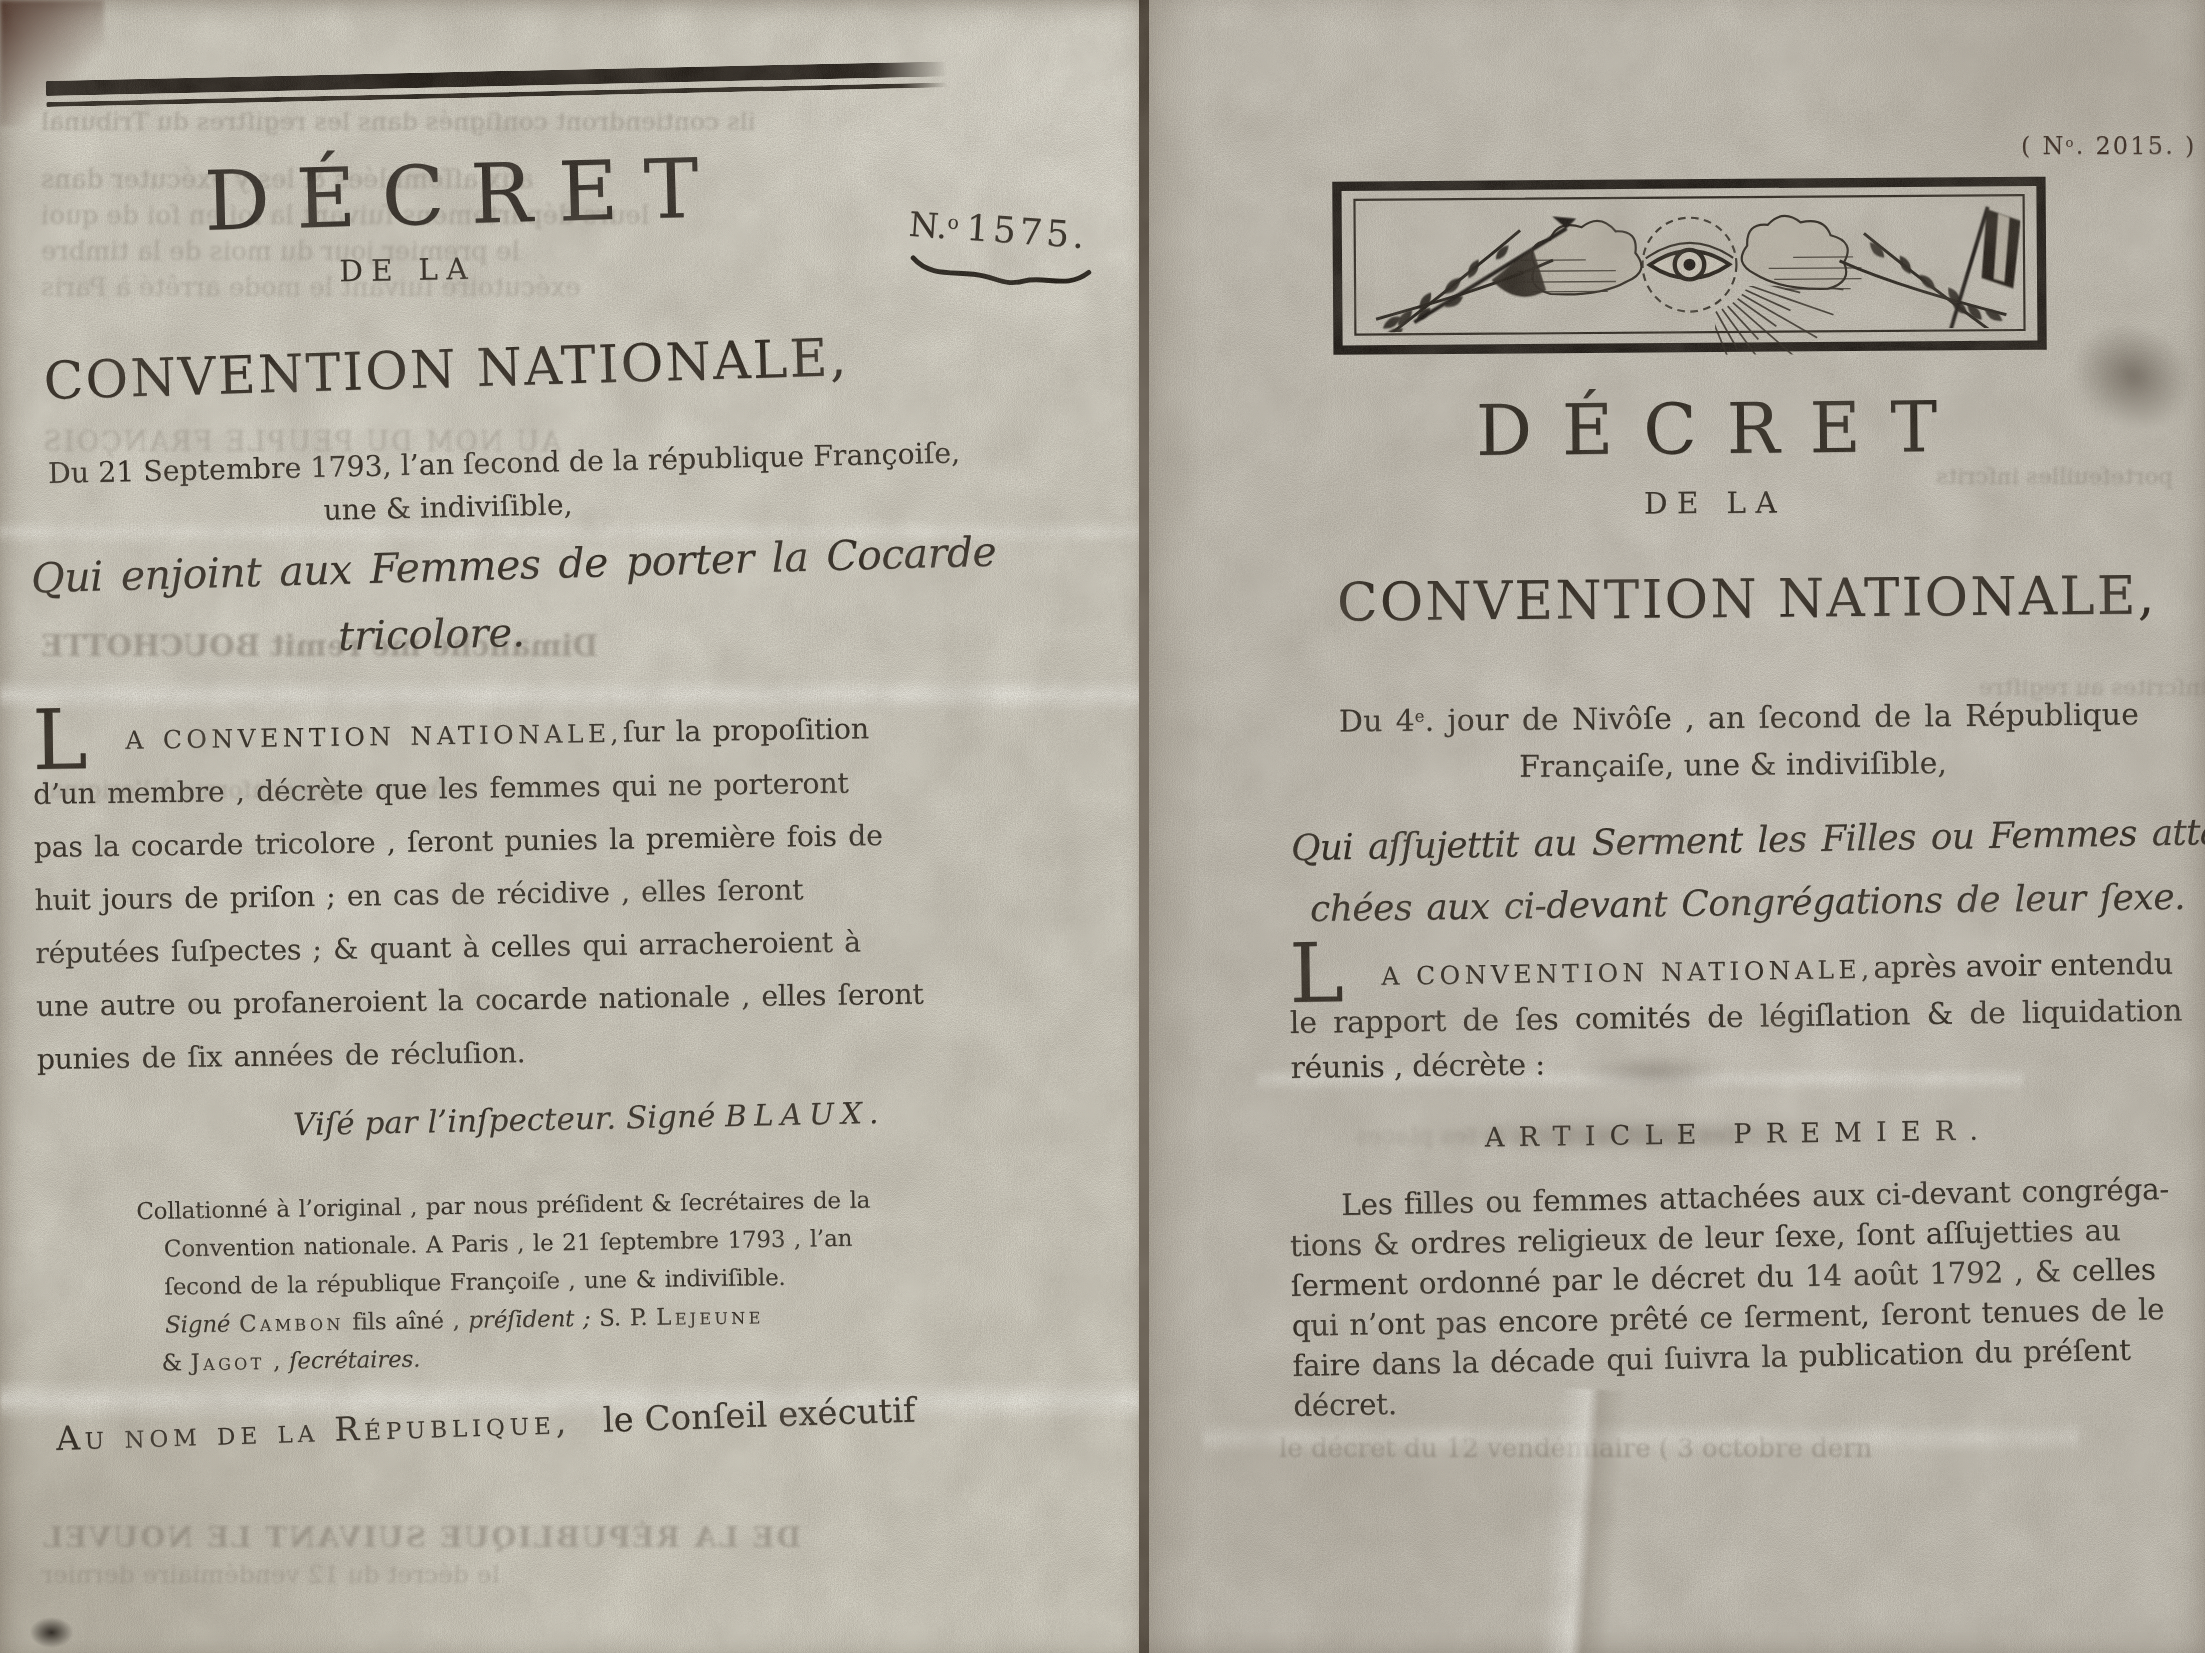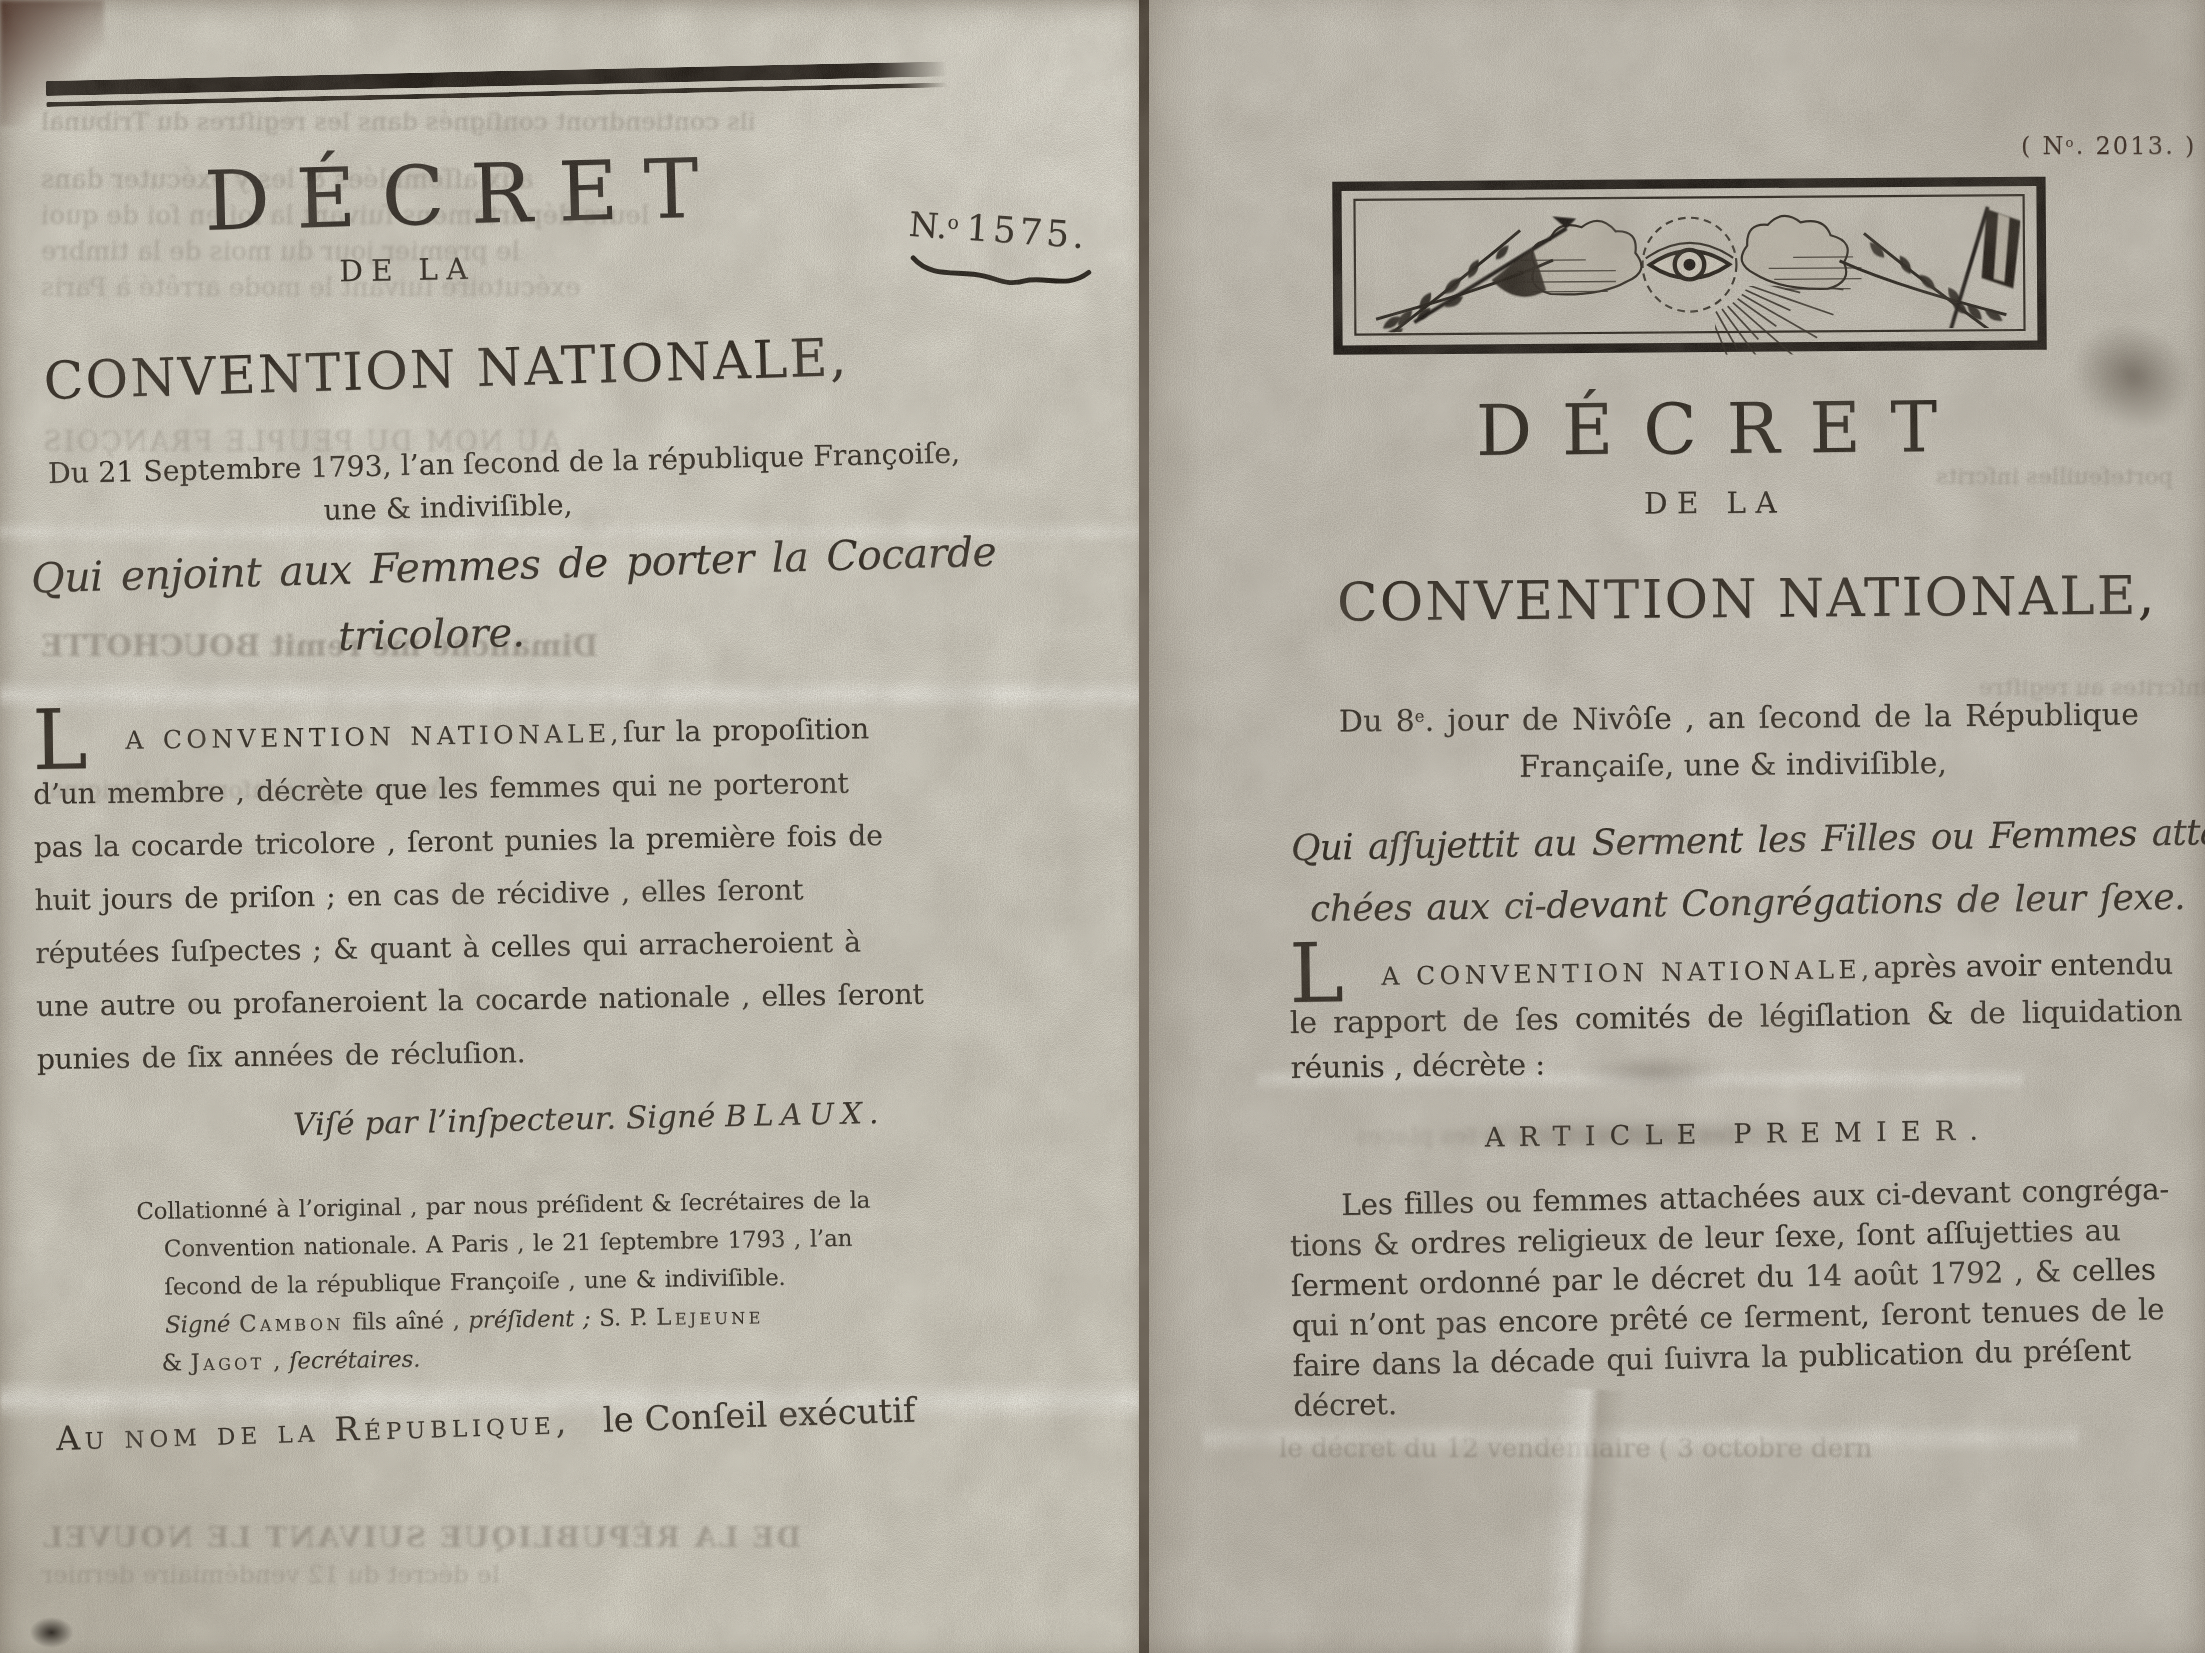--- a/index.html
+++ b/index.html
@@ -198,21 +198,21 @@
 
     <div class="ghost mir" style="left:788px;top:463px;font-size:23px;opacity:.38">portefeuilles inſcrits</div>
     <div class="ghost mir" style="left:831px;top:674px;font-size:23px;opacity:.33">inſcrites au regiſtre</div>
     <div class="ghost mir" style="left:208px;top:1122px;font-size:24px;opacity:.28;filter:blur(2.7px)">ſes comités exacts &amp; ſes places</div>
     <div class="ghost" style="left:131px;top:1433px;font-size:26px;opacity:.45;filter:blur(1.1px)">le décret du 12 vendémiaire ( 3 octobre dern</div>
 
     <div class="streak" style="left:109px;top:1067px;width:766px;height:24px;opacity:.8"></div>
     <div class="streak" style="left:55px;top:1422px;width:875px;height:31px;opacity:.7"></div>
 
     <div class="r-number blk">
-      <span>( N</span><span class="sup">o</span><span>. 2013. )</span>
+      <span>( N</span><span class="sup">o</span><span>. 2015. )</span>
     </div>
 
     <svg class="vignette" width="715" height="178" viewBox="0 0 1310 325">
       <defs>
         <clipPath id="clipInner">
             <rect x="46" y="40" width="1218" height="240"></rect>
           </clipPath>
         <path id="leaf" d="M0 0 Q16 -20 38 -8 Q20 12 0 0 Z"></path>
       </defs>
       <rect x="10" y="12" width="1290" height="300" fill="none" stroke="#181410" stroke-width="17"></rect>
@@ -332,21 +332,21 @@
       </g>
     </svg>
 
     <div class="smudge-banner"></div>
 
     <h1 class="r-title blk">DÉCRET</h1>
     <div class="r-dela blk">DE LA</div>
     <div class="r-conv blk">CONVENTION NATIONALE,</div>
 
     <div class="r-date1 blk">
-      <span>Du 8</span><span class="sup">e</span><span>. jour de Nivôſe , an ſecond de la République</span>
+      <span>Du 4</span><span class="sup">e</span><span>. jour de Nivôſe , an ſecond de la République</span>
     </div>
     <div class="r-date2 blk">Françaiſe, une &amp; indiviſible,</div>
 
     <div class="r-subj1 blk it">Qui aſſujettit au Serment les Filles ou Femmes atta-</div>
     <div class="r-subj2 blk it">chées aux ci-devant Congrégations de leur ſexe.</div>
     <div class="smudge-subject"></div>
 
     <div class="r-body blk">
       <span class="init">L</span>
       <div class="bl first">

